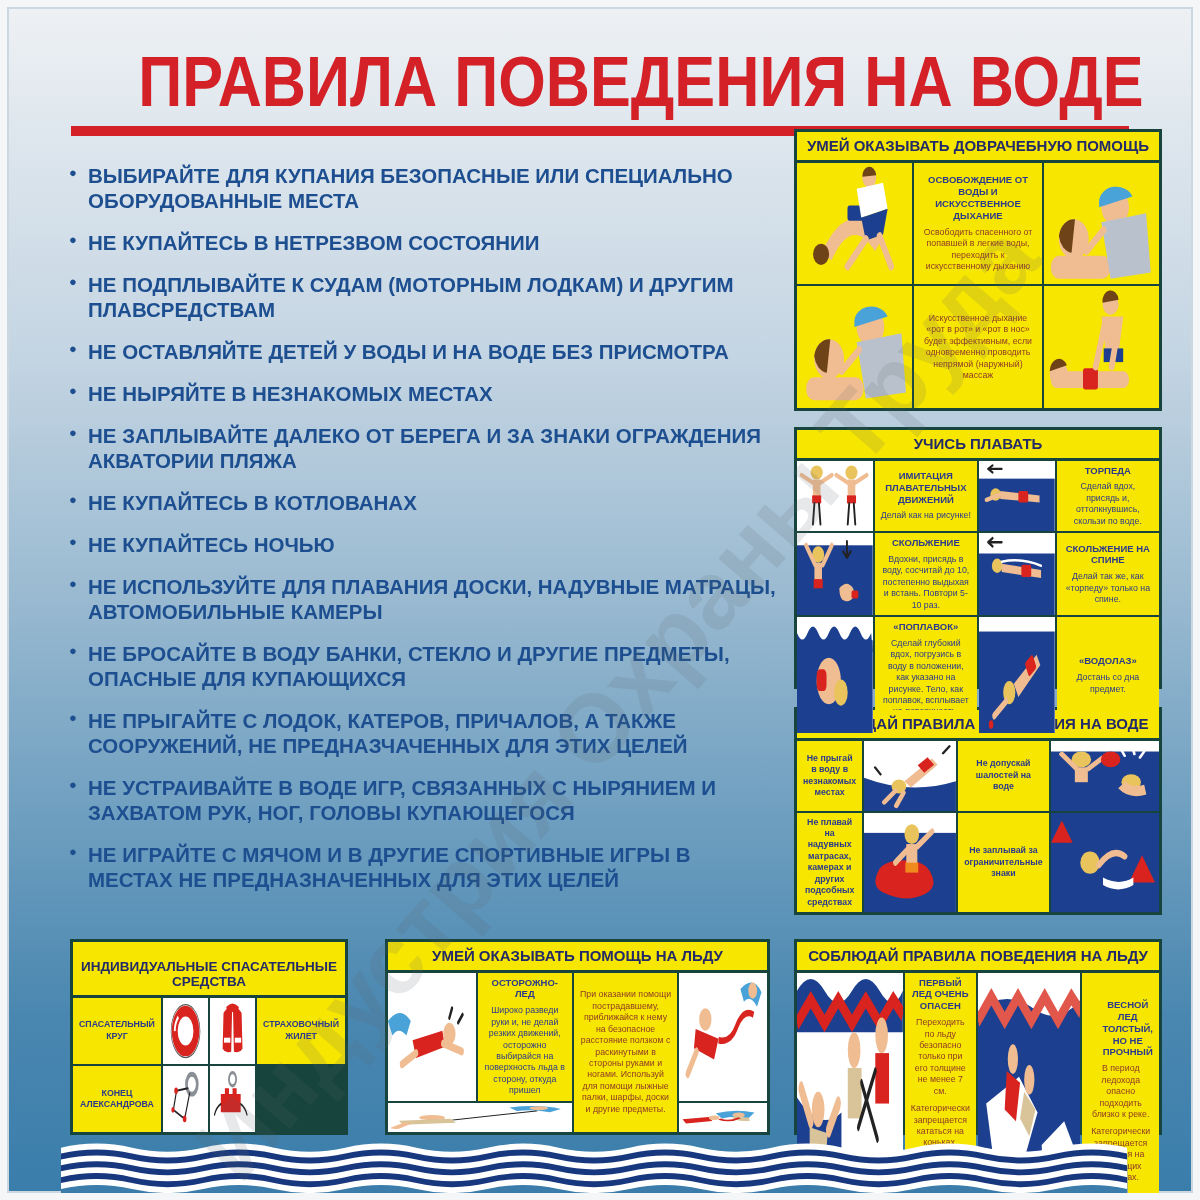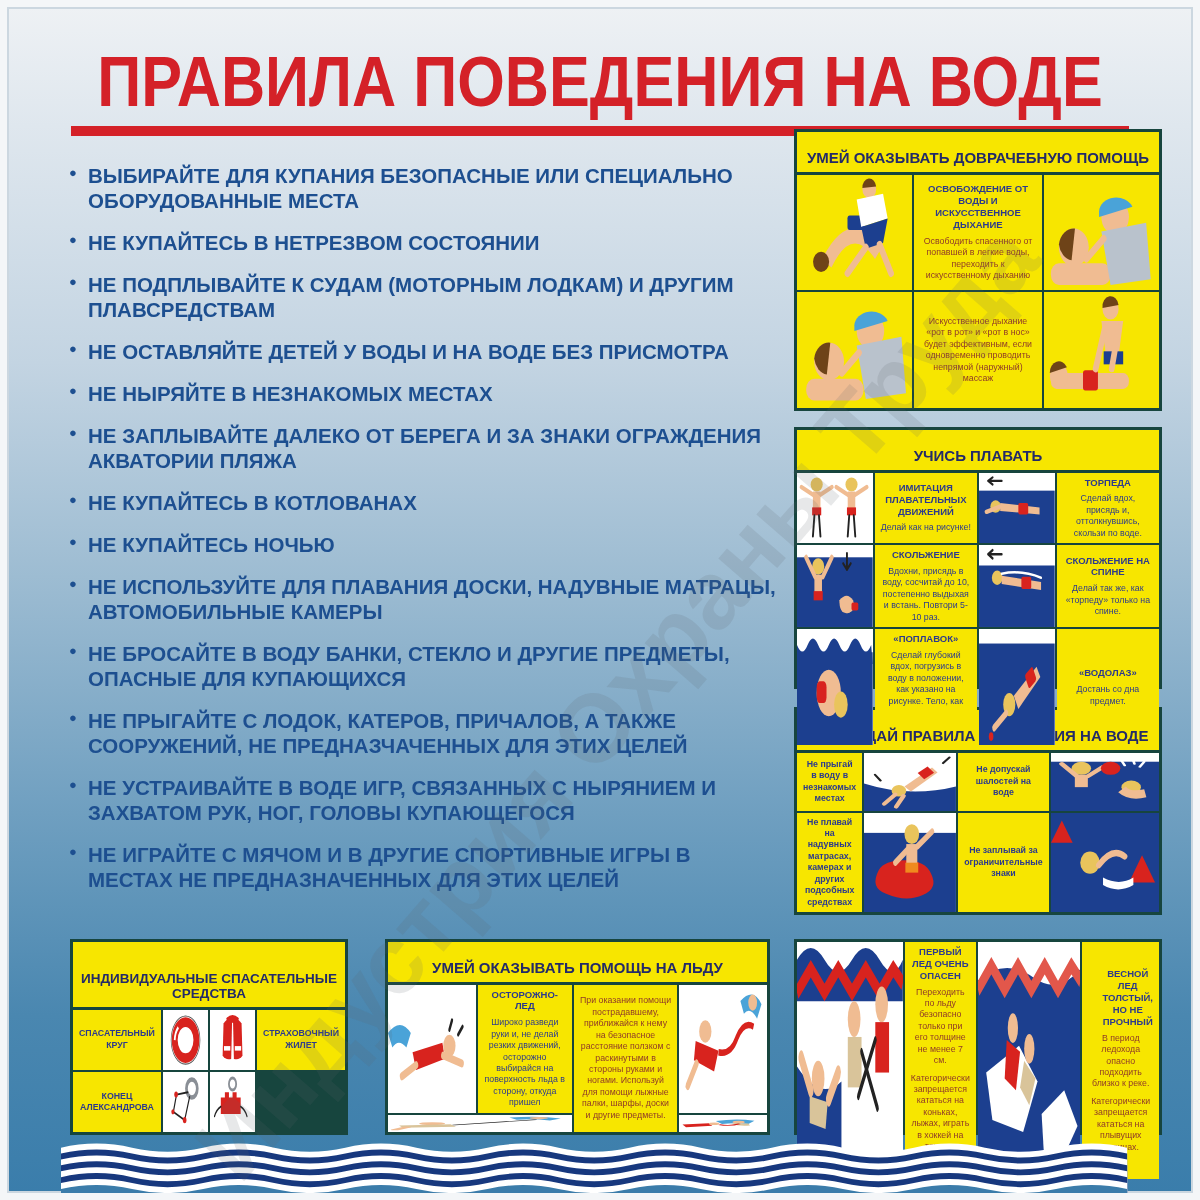--- a/index.html
+++ b/index.html
@@ -2,34 +2,34 @@
 <html><head>
 <meta charset="utf-8">
 <style>
   html,body{margin:0;padding:0;}
   body{width:1200px;height:1200px;font-family:"Liberation Sans",sans-serif;-webkit-font-smoothing:antialiased;}
   .poster{position:relative;width:1200px;height:1200px;box-sizing:border-box;
     border:7px solid #f4f6f8;
     background:linear-gradient(180deg,#eef1f4 0%,#dfe7ee 10%,#c3d4e2 30%,#9dbcd2 48%,#6f9fc0 68%,#4a87b0 85%,#3a7dab 100%);
     box-shadow:inset 0 0 0 2px #ccd7e0;overflow:hidden;}
   
-  .title-wrap{position:absolute;left:60px;right:60px;top:34px;text-align:center;z-index:2;}
+  .title-wrap{position:absolute;left:60px;right:60px;top:34px;text-align:right;z-index:2;}
   .title{font-size:60px;font-weight:bold;color:#d42128;white-space:nowrap;letter-spacing:0px;
     transform:scale(1.02,1.18);transform-origin:center top;}
   .title-underline{height:10px;background:#d42128;margin:16px 4px 0 4px;}
   
   .rules{position:absolute;left:62px;top:156px;width:710px;z-index:2;}
   .rules ul{list-style:none;margin:0;padding:0;}
   .rules li{position:relative;padding-left:19px;margin-bottom:17px;font-size:20.5px;line-height:1.22;
     font-weight:bold;color:#1d4f90;}
   .rules li::before{content:"●";position:absolute;left:0;top:2px;font-size:13px;color:#1d4f90;}
   
   .panel{box-sizing:border-box;border:3px solid #17453e;background:#f7e600;display:flex;flex-direction:column;z-index:2;}
   .ptitle{flex:0 0 auto;text-align:center;font-weight:bold;color:#232a68;font-size:15px;line-height:1.1;
-    padding:18px 4px 5px 4px;border-bottom:3px solid #17453e;background:#f7e600;}
+    padding:6px 4px 5px 4px;border-bottom:3px solid #17453e;background:#f7e600;}
   .pgrid{flex:1 1 auto;display:grid;background:#17453e;gap:2px;min-height:0;}
   .yc{background:#f7e600;}
   .wc{background:#ffffff;}
   .txt{display:flex;flex-direction:column;justify-content:center;text-align:center;padding:4px 6px;box-sizing:border-box;}
   .txt .h{font-weight:bold;font-size:9.5px;line-height:1.25;margin-bottom:5px;}
   .txt .b{font-size:8.8px;line-height:1.3;}
   .navyText .h,.navyText .b{color:#2c3a8c;}
   .redText .h{color:#2c3a8c;} .redText .b{color:#8f3a28;}
   .imgcell{overflow:hidden;position:relative;}
   .imgcell svg{display:block;width:100%;height:100%;}
@@ -420,20 +420,21 @@
             <circle class="sk" cx="40" cy="40" r="6"></circle>
             <circle class="sk" cx="68" cy="33" r="7"></circle>
             <path class="tan" d="M60,41 q8,11 21,7 l-2,-9 q-9,2 -13,-5 Z"></path>
             <path d="M46,44 q12,9 23,-4" stroke="#d8231e" stroke-width="4" fill="none"></path>
           </svg>
         </div>
       </div>
     </div>
 
     <div class="panel panel-f">
+      <div class="ptitle">СОБЛЮДАЙ ПРАВИЛА ПОВЕДЕНИЯ НА ЛЬДУ</div>
       <div class="pgrid">
         <div class="wc imgcell">
           <svg viewBox="0 0 100 80" preserveAspectRatio="none">
             <rect class="wt" x="0" y="0" width="100" height="80"></rect>
             <path class="nv" d="M0,6 q13,-8 26,0 t26,0 t26,0 t22,0 L100,20 0,20 Z"></path>
             <path d="M0,17 L13,9 26,17 39,9 52,17 65,9 78,17 91,9 100,14" stroke="#d8231e" stroke-width="5" fill="none"></path>
             <path class="nv" d="M0,42 q22,12 42,5 L42,80 0,80 Z"></path>
             <circle class="sk" cx="20" cy="46" r="6"></circle>
             <path class="tan" d="M12,52 l17,2 -2,9 -15,-2 Z"></path>
             <path class="skl" d="M13,50 L4,39 M30,53 L39,44"></path>

